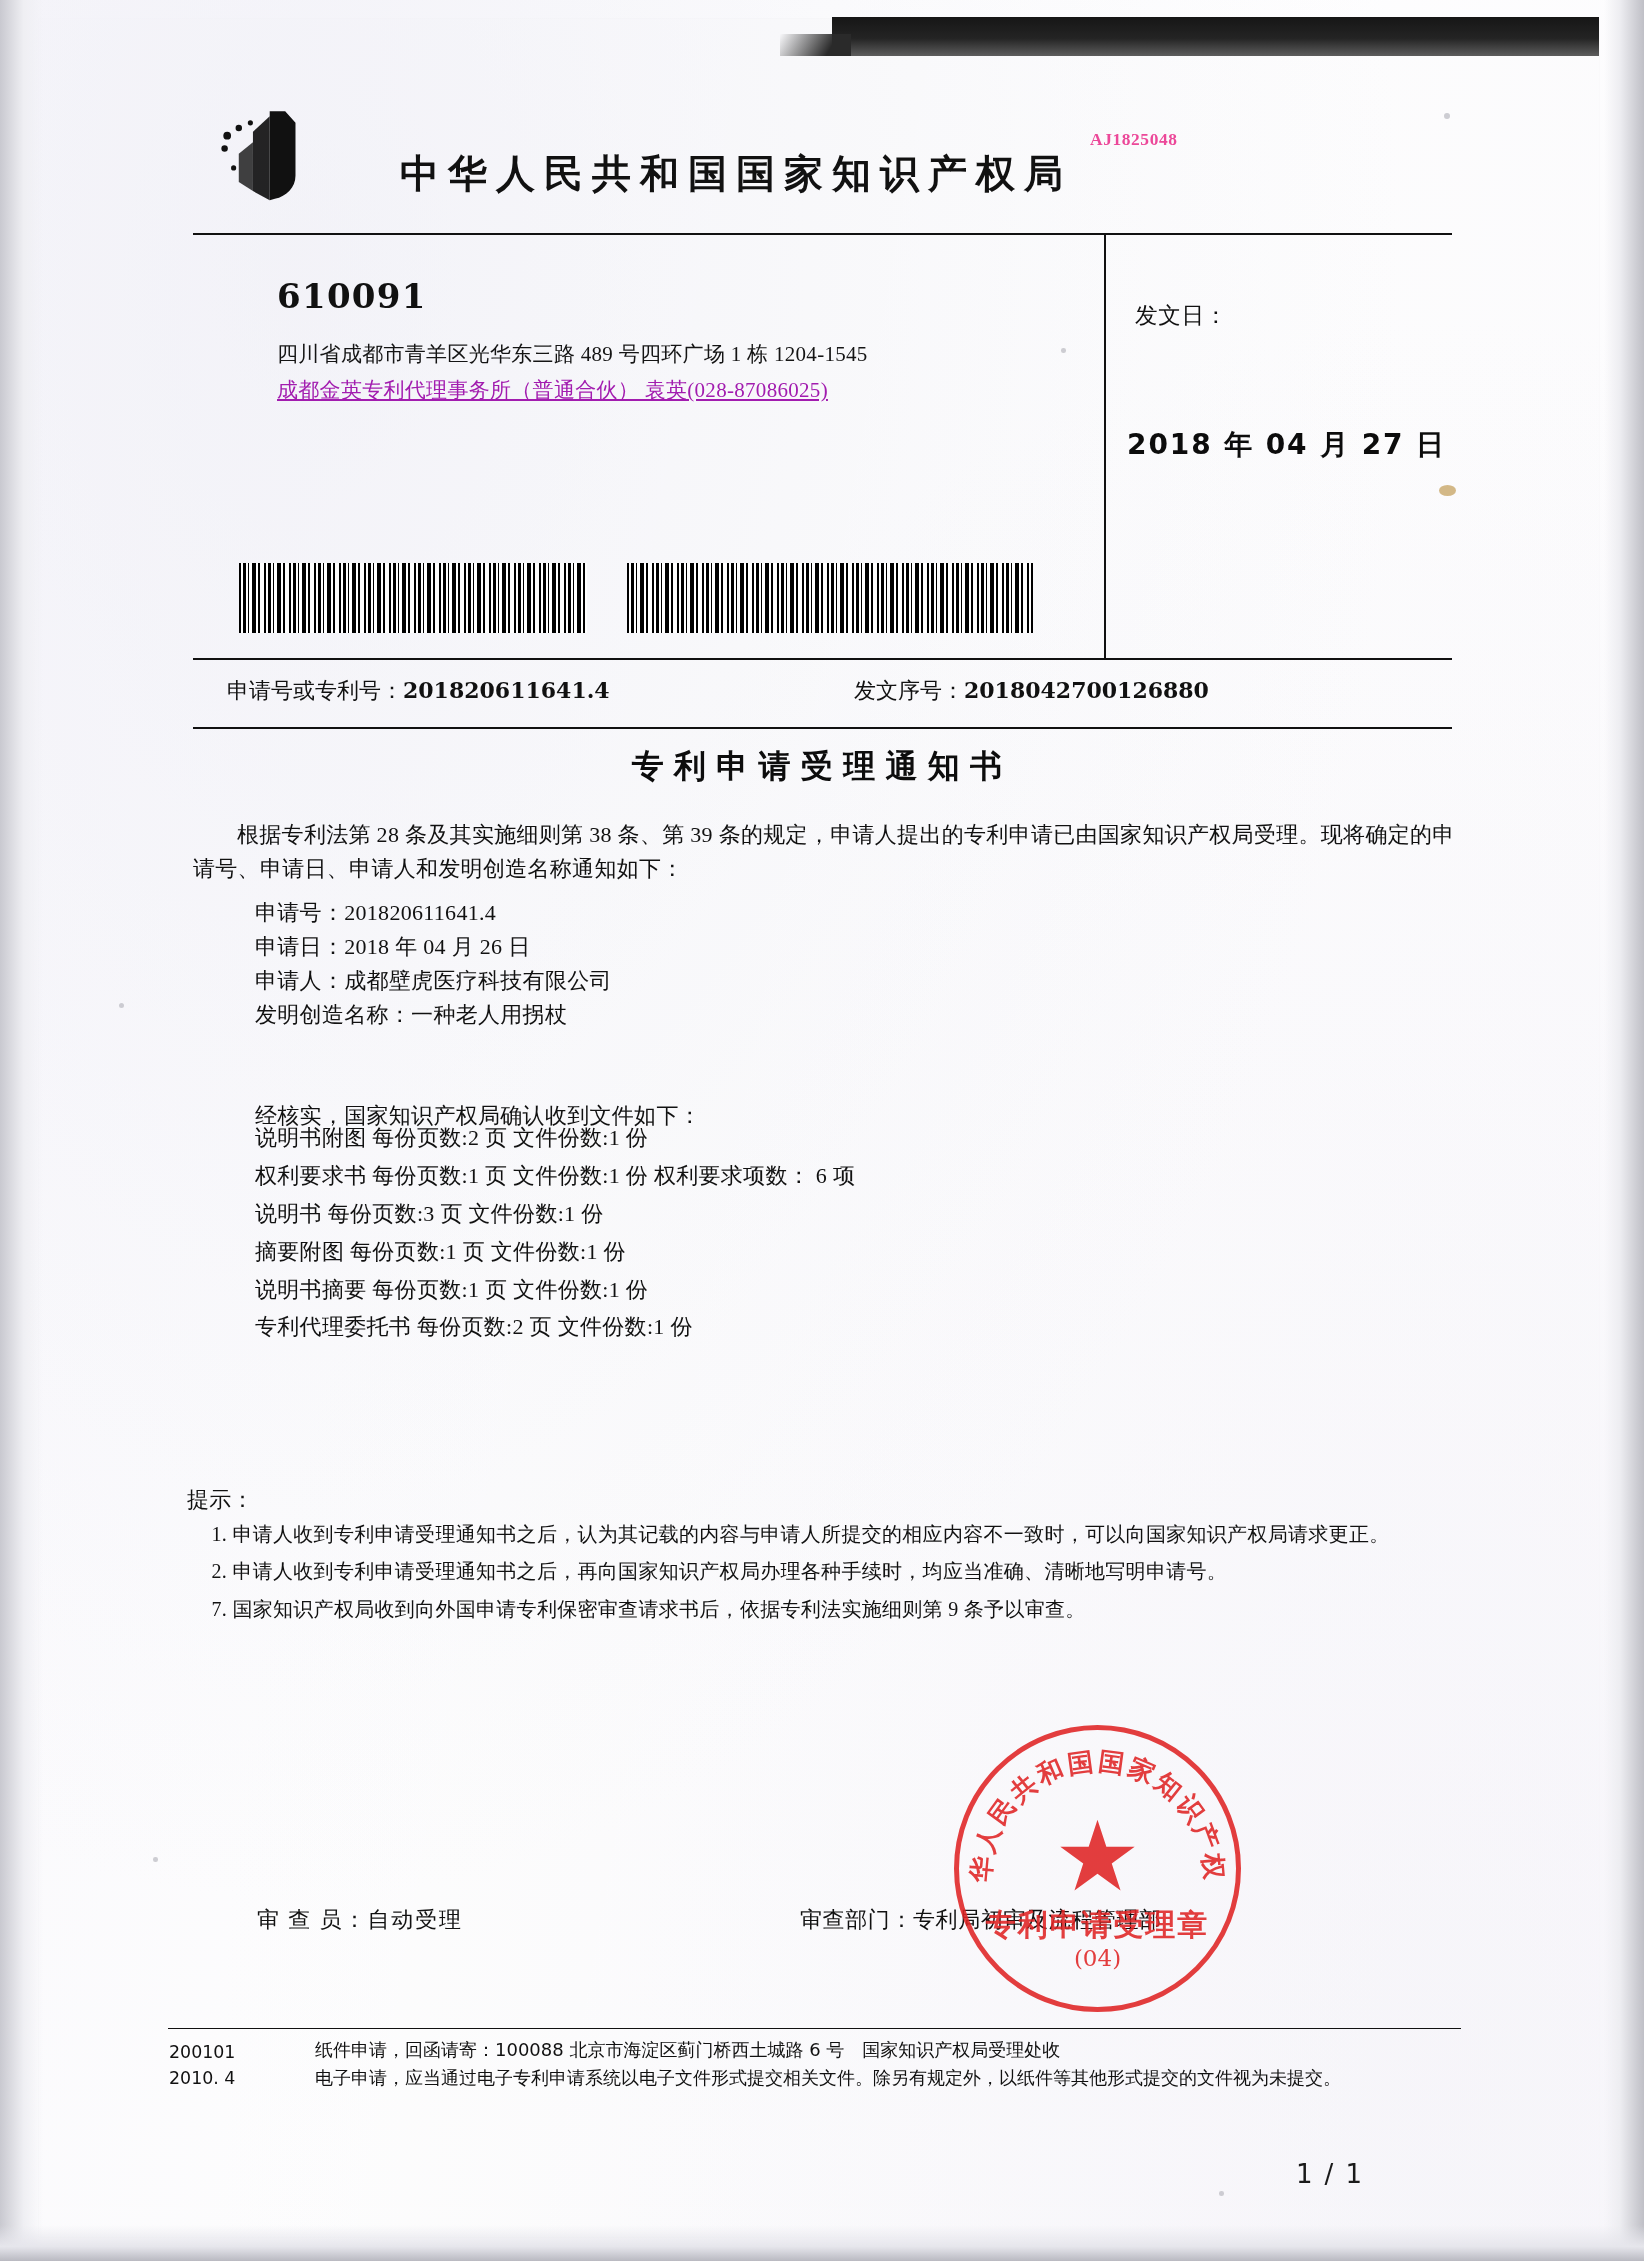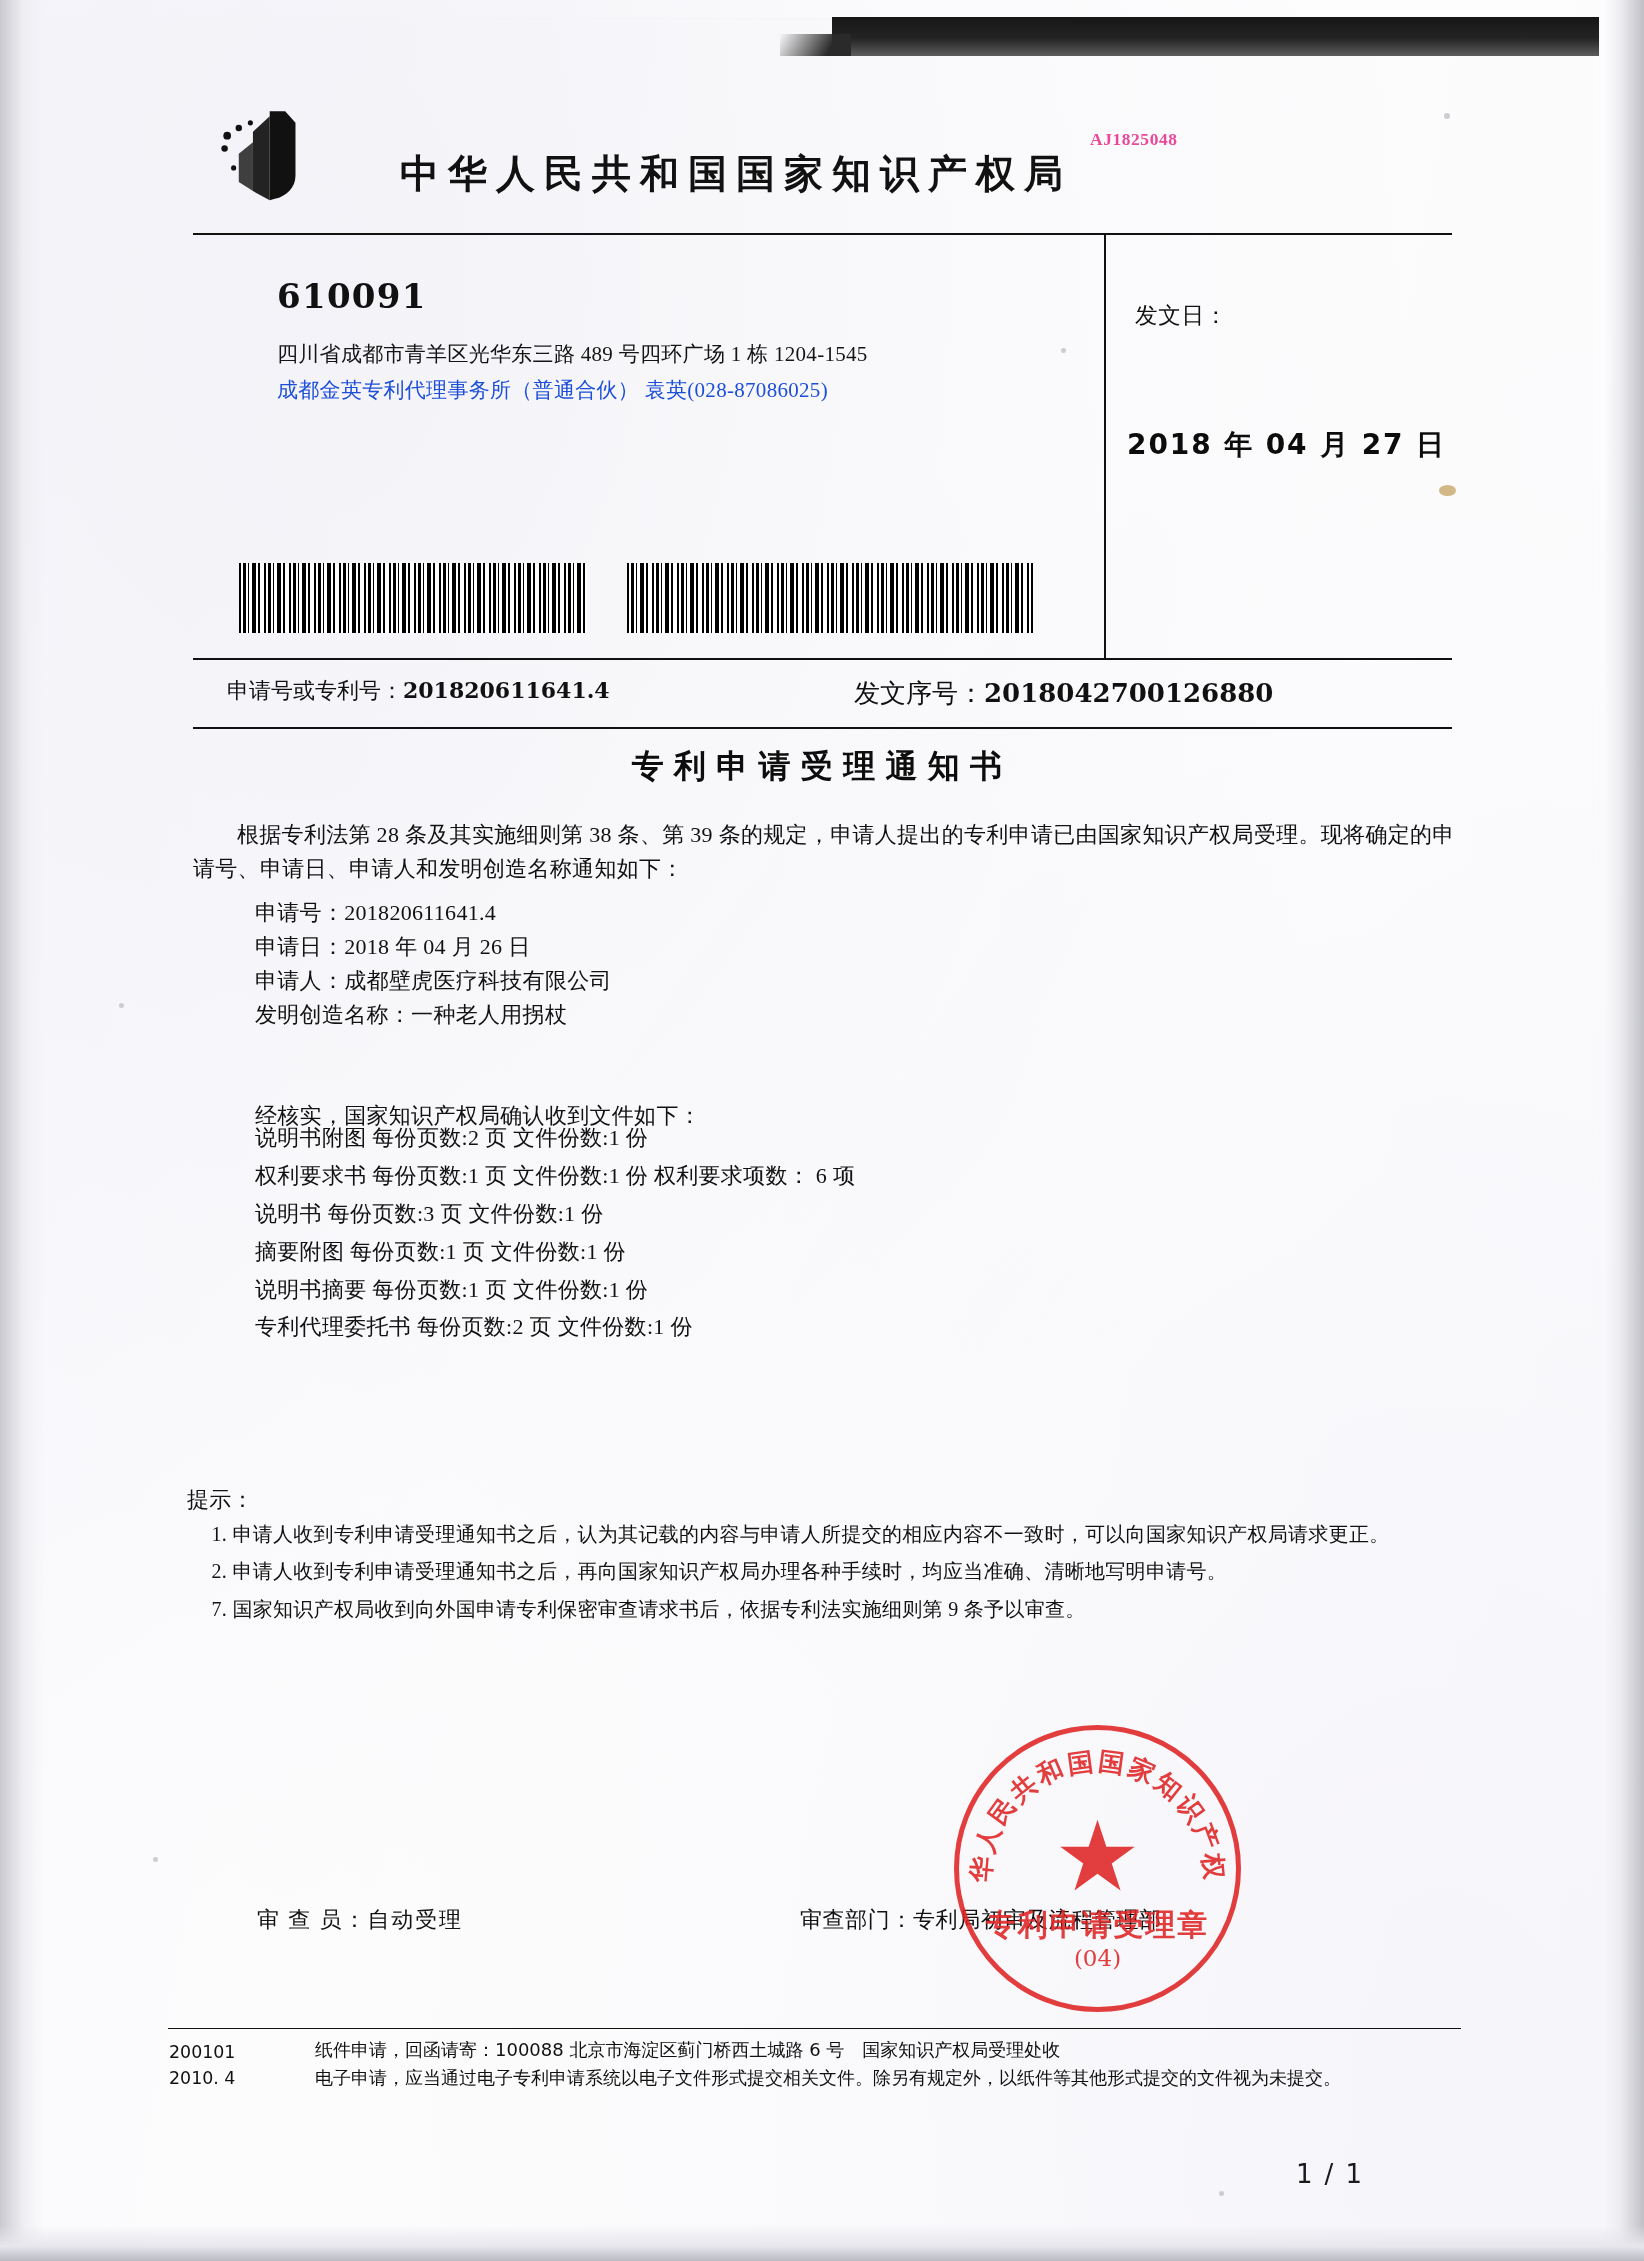--- a/index.html
+++ b/index.html
@@ -133,23 +133,24 @@
     font-size: 21px;
     color: #141414;
     letter-spacing: 0.3px;
     white-space: nowrap;
   }
   .addr2 {
     position: absolute;
     left: 277px;
     top: 376px;
     font-size: 21px;
-    color: #1d4ed8;
+    color: #a21caf;
     letter-spacing: 0.3px;
     white-space: nowrap;
+    text-decoration: underline;
   }
   .issue-label {
     position: absolute;
     left: 1135px;
     top: 300px;
     font-size: 22.6px;
     color: #111;
     letter-spacing: 0.6px;
   }
   .issue-date {
@@ -214,21 +215,21 @@
     top: 676px;
     font-size: 22px;
     color: #111;
     white-space: nowrap;
   }
   .appno-line b, .serial-line b { font-family: "DejaVu Serif", serif; text-align: center; }
   .serial-line {
     position: absolute;
     left: 854px;
     top: 676px;
-    font-size: 26px;
+    font-size: 22px;
     color: #111;
     white-space: nowrap;
   }
 
   .doc-title {
     position: absolute;
     left: 50%;
     transform: translateX(-50%);
     top: 745px;
     font-family: "DejaVu Serif", serif;

